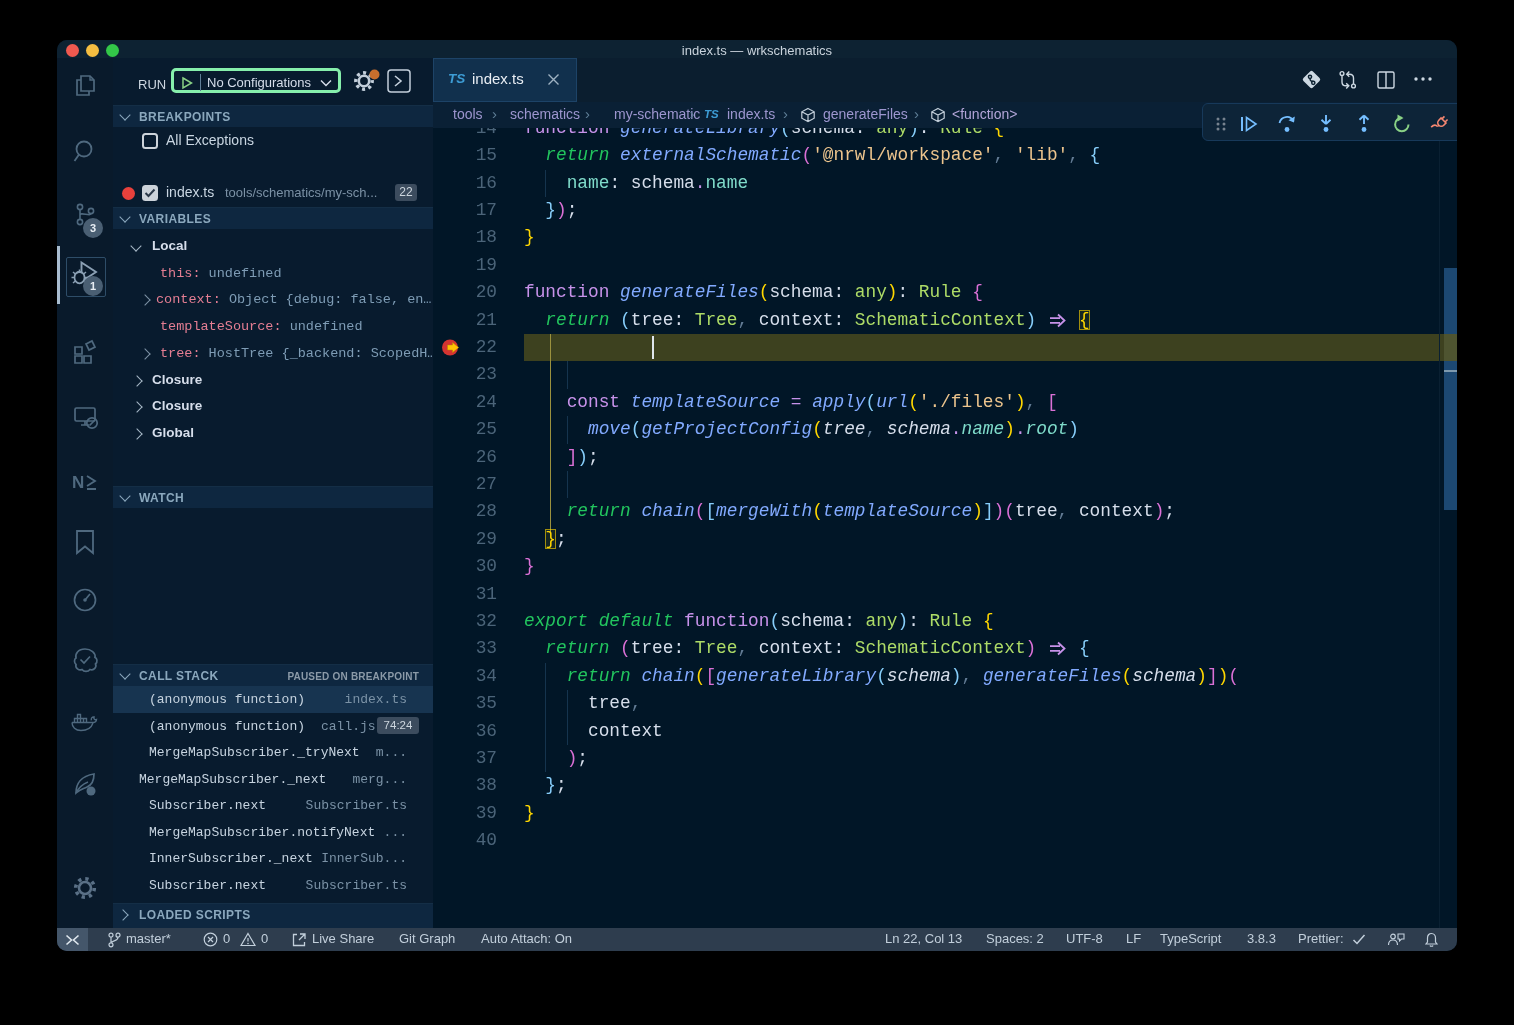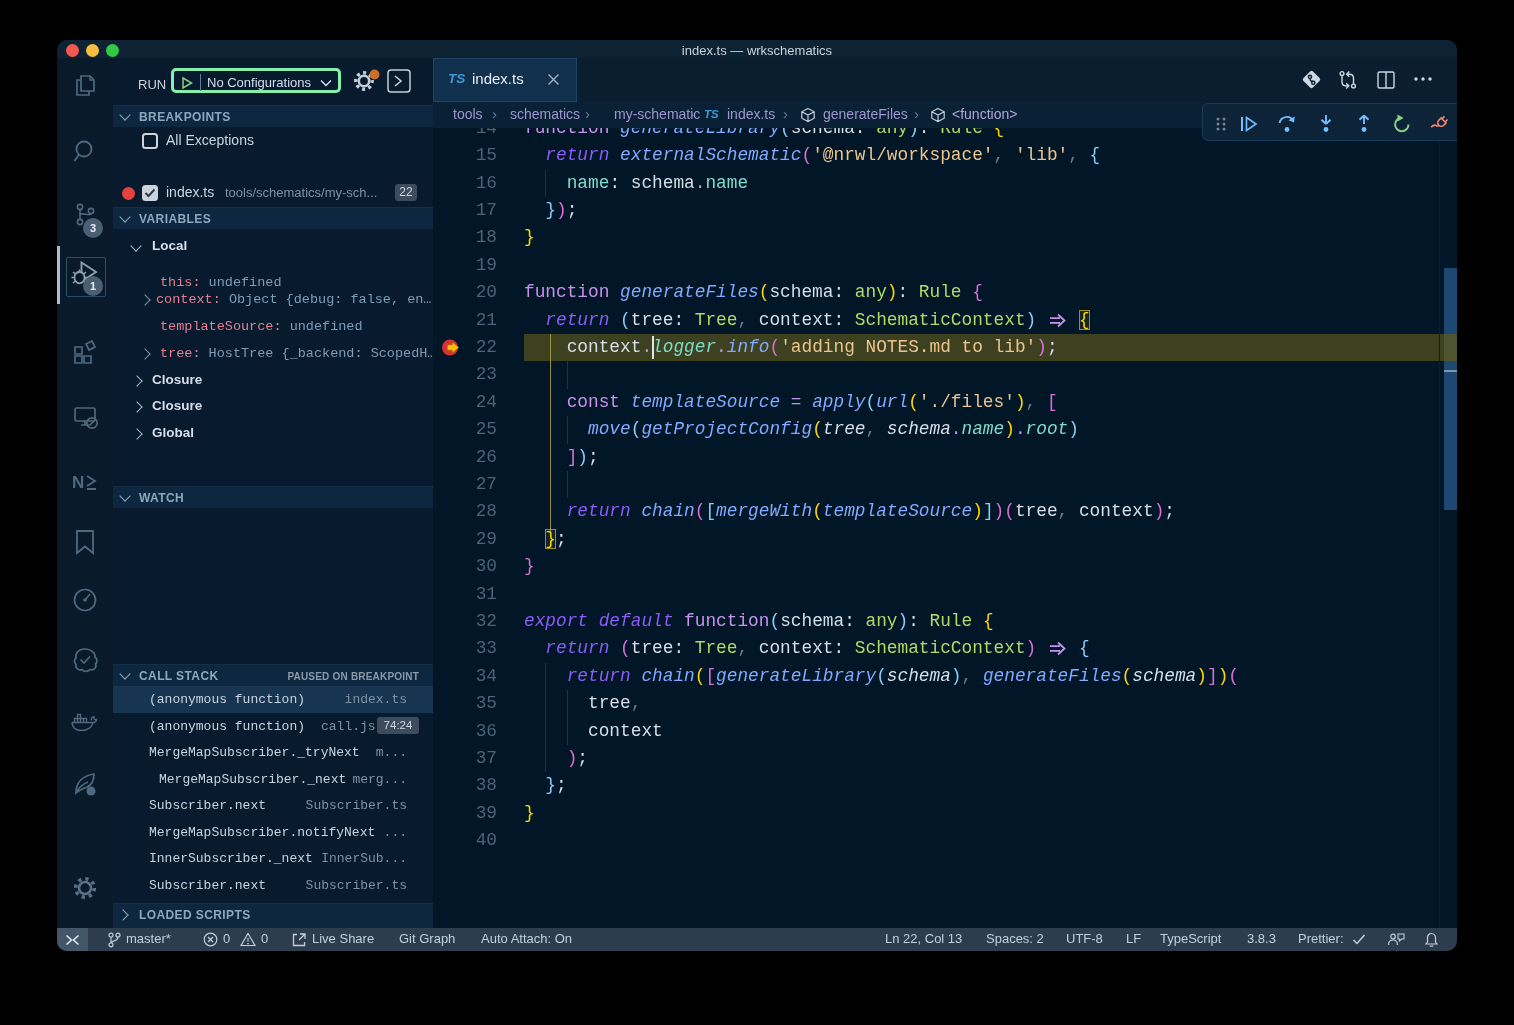--- a/index.html
+++ b/index.html
@@ -22,21 +22,21 @@
 #editor{left:376px;top:88px;width:1024px;height:800px;overflow:hidden;background:#011627}
 #tabbar{left:376px;top:18px;width:1024px;height:44px;background:#0b1e2f}
 #tab1{left:0;top:0;width:144px;height:44px;background:#11304d;border:1px solid #1d4367}
 #breadcrumb{left:376px;top:62px;width:1024px;height:26px;background:#0a2035;color:#9d96cf;font-size:14px}
 #statusbar{left:0;top:888px;width:1400px;height:23px;background:#2e3d4e;color:#c2cfdb;font-size:13px}
 #dbgbar{left:1145px;top:63px;width:256px;height:38px;background:#0d2438;border:1px solid #17395a;border-radius:6px 0 0 6px}
 .bsep{position:absolute;top:3px;color:#5f7e97;font-size:15px}
 .cube{position:absolute;top:5px;width:16px;height:16px}
 .ln{left:0;width:64px;text-align:right;color:#4b6479;font-family:"Liberation Mono",monospace;font-size:17.8px;line-height:27.4px;height:27.4px}
 .cl{left:91px;white-space:pre;font-family:"Liberation Mono",monospace;font-size:17.8px;line-height:27.4px;height:27.4px;color:#d6deeb}
-.k{color:#c792ea}.ki{color:#8b5cf6;font-style:italic}
+.k{color:#c792ea}.ki{color:#22c55e;font-style:italic}
 .fn{color:#82aaff;font-style:italic}
 .ty{color:#addb67}
 .st{color:#ecc48d}
 .pr{color:#7fdbca}.pri{color:#7fdbca;font-style:italic}
 .d{color:#637c95}
 .dot{color:#c792ea}
 .op{color:#c792ea}
 .bG{color:#ffd700}.bO{color:#da70d6}.bB{color:#87cefa}
 .wi{font-style:italic}
 .bx{outline:1px solid rgba(255,215,0,.6);outline-offset:-1px;background:rgba(255,215,0,.08)}
@@ -187,21 +187,21 @@
     </div>
     <div class="shead" style="top:149px">
         <span class="chev chevD"></span>
         <span class="lbl">VARIABLES</span>
       </div>
     <div class="vrow" style="top:176px;color:#d6deeb;font-family:'Liberation Sans',sans-serif;font-size:13.5px;font-weight:bold">
         <span class="chev chevD" style="left:19px;top:8px;border-color:#a7b8c6"></span>
         <span style="position:absolute;left:39px;top:4px">Local</span>
       </div>
     <div class="vrow" style="top:202.7px">
-        <span style="position:absolute;left:47px;top:14px"><span class="vname">this:</span> undefined</span>
+        <span style="position:absolute;left:47px;top:5px"><span class="vname">this:</span> undefined</span>
       </div>
     <div class="vrow" style="top:229.4px">
         <span class="chev chevR" style="left:28px;top:9px;border-color:#7e93a5"></span>
         <span style="position:absolute;left:43px;top:5px"><span class="vname">context:</span> Object {debug: false, en…</span>
       </div>
     <div class="vrow" style="top:256.1px">
         <span style="position:absolute;left:47px;top:5px"><span class="vname">templateSource:</span> undefined</span>
       </div>
     <div class="vrow" style="top:282.8px">
         <span class="chev chevR" style="left:28px;top:9px;border-color:#7e93a5"></span>
@@ -235,21 +235,21 @@
     <div class="csrow" style="top:654.5px">
         <span style="position:absolute;left:36px;top:6px">(anonymous function)</span>
         <span class="csfile" style="left:208px;top:6px">call.js</span>
         <div style="position:absolute;left:264px;top:4px;width:42px;height:17px;background:#3c4c5e;border-radius:3px;text-align:center;font-size:11.5px;line-height:17px;color:#cdd6de;font-family:'Liberation Sans',sans-serif">74:24</div>
       </div>
     <div class="csrow" style="top:681px">
         <span style="position:absolute;left:36px;top:6px">MergeMapSubscriber._tryNext</span>
         <span class="csfile" style="right:26px;top:6px">m...</span>
       </div>
     <div class="csrow" style="top:707.5px">
-        <span style="position:absolute;left:46px;top:6px">MergeMapSubscriber._next</span>
+        <span style="position:absolute;left:26px;top:6px">MergeMapSubscriber._next</span>
         <span class="csfile" style="right:26px;top:6px">merg...</span>
       </div>
     <div class="csrow" style="top:734px">
         <span style="position:absolute;left:36px;top:6px">Subscriber.next</span>
         <span class="csfile" style="right:26px;top:6px">Subscriber.ts</span>
       </div>
     <div class="csrow" style="top:787px">
         <span style="position:absolute;left:36px;top:6px">InnerSubscriber._next</span>
         <span class="csfile" style="right:26px;top:6px">InnerSub...</span>
       </div>
@@ -362,21 +362,20 @@
 
     <div class="cl" style="top:-13.2px"><span class="k">function</span> <span class="fn">generateLibrary</span><span class="bB">(</span>schema: <span class="ty">any</span><span class="bB">)</span>: <span class="ty">Rule</span> <span class="bG">{</span></div>
     <div class="cl" style="top:14.2px">  <span class="ki">return</span> <span class="fn">externalSchematic</span><span class="bO">(</span><span class="st">'@nrwl/workspace'</span><span class="d">,</span> <span class="st">'lib'</span><span class="d">,</span> <span class="bB">{</span></div>
     <div class="cl" style="top:41.6px">    <span class="pr">name</span>: schema<span class="dot">.</span><span class="pr">name</span></div>
     <div class="cl" style="top:69px">  <span class="bB">}</span><span class="bO">)</span>;</div>
     <div class="cl" style="top:96.4px"><span class="bG">}</span></div>
     <div class="cl" style="top:151.2px"><span class="k">function</span> <span class="fn">generateFiles</span><span class="bG">(</span>schema: <span class="ty">any</span><span class="bG">)</span>: <span class="ty">Rule</span> <span class="bO">{</span></div>
     <div class="cl" style="top:178.6px">  <span class="ki">return</span> <span class="bB">(</span>tree: <span class="ty">Tree</span><span class="d">,</span> context: <span class="ty">SchematicContext</span><span class="bB">)</span> <span class="arr"><svg width="21" height="27" viewBox="0 0 21 27">
             <path d="M3 11.2 H13 M3 15.8 H13 M11 7.5 L17.5 13.5 L11 19.5" fill="none" stroke="#c792ea" stroke-width="1.8"></path>
           </svg></span> <span class="bG bx">{</span></div>
-    <div class="cl" style="top:206px">    context<span class="dot">.</span><span class="pri">logger</span><span class="dot">.</span><span class="fn">info</span><span class="bO">(</span><span class="st">'adding NOTES.md to lib'</span><span class="bO">)</span>;</div>
     <div class="cl" style="top:260.8px">    <span class="k">const</span> <span class="fn">templateSource</span> <span class="op">=</span> <span class="fn">apply</span><span class="bB">(</span><span class="fn">url</span><span class="bG">(</span><span class="st">'./files'</span><span class="bG">)</span><span class="d">,</span> <span class="bO">[</span></div>
     <div class="cl" style="top:288.2px">      <span class="fn">move</span><span class="bB">(</span><span class="fn">getProjectConfig</span><span class="bG">(</span><span class="wi">tree</span><span class="d">,</span> <span class="wi">schema</span><span class="dot">.</span><span class="pri">name</span><span class="bG">)</span><span class="dot">.</span><span class="pri">root</span><span class="bB">)</span></div>
     <div class="cl" style="top:315.6px">    <span class="bO">]</span><span class="bB">)</span>;</div>
     <div class="cl" style="top:370.4px">    <span class="ki">return</span> <span class="fn">chain</span><span class="bO">(</span><span class="bB">[</span><span class="fn">mergeWith</span><span class="bG">(</span><span class="fn">templateSource</span><span class="bG">)</span><span class="bB">]</span><span class="bO">)</span><span class="bO">(</span>tree<span class="d">,</span> context<span class="bO">)</span>;</div>
     <div class="cl" style="top:397.8px">  <span class="bG bx">}</span>;</div>
     <div class="cl" style="top:425.2px"><span class="bO">}</span></div>
     <div class="cl" style="top:480px"><span class="ki">export</span> <span class="ki">default</span> <span class="k">function</span><span class="bB">(</span>schema: <span class="ty">any</span><span class="bB">)</span>: <span class="ty">Rule</span> <span class="bG">{</span></div>
     <div class="cl" style="top:507.4px">  <span class="ki">return</span> <span class="bO">(</span>tree: <span class="ty">Tree</span><span class="d">,</span> context: <span class="ty">SchematicContext</span><span class="bO">)</span> <span class="arr"><svg width="21" height="27" viewBox="0 0 21 27">
             <path d="M3 11.2 H13 M3 15.8 H13 M11 7.5 L17.5 13.5 L11 19.5" fill="none" stroke="#c792ea" stroke-width="1.8"></path>
           </svg></span> <span class="bB">{</span></div>

